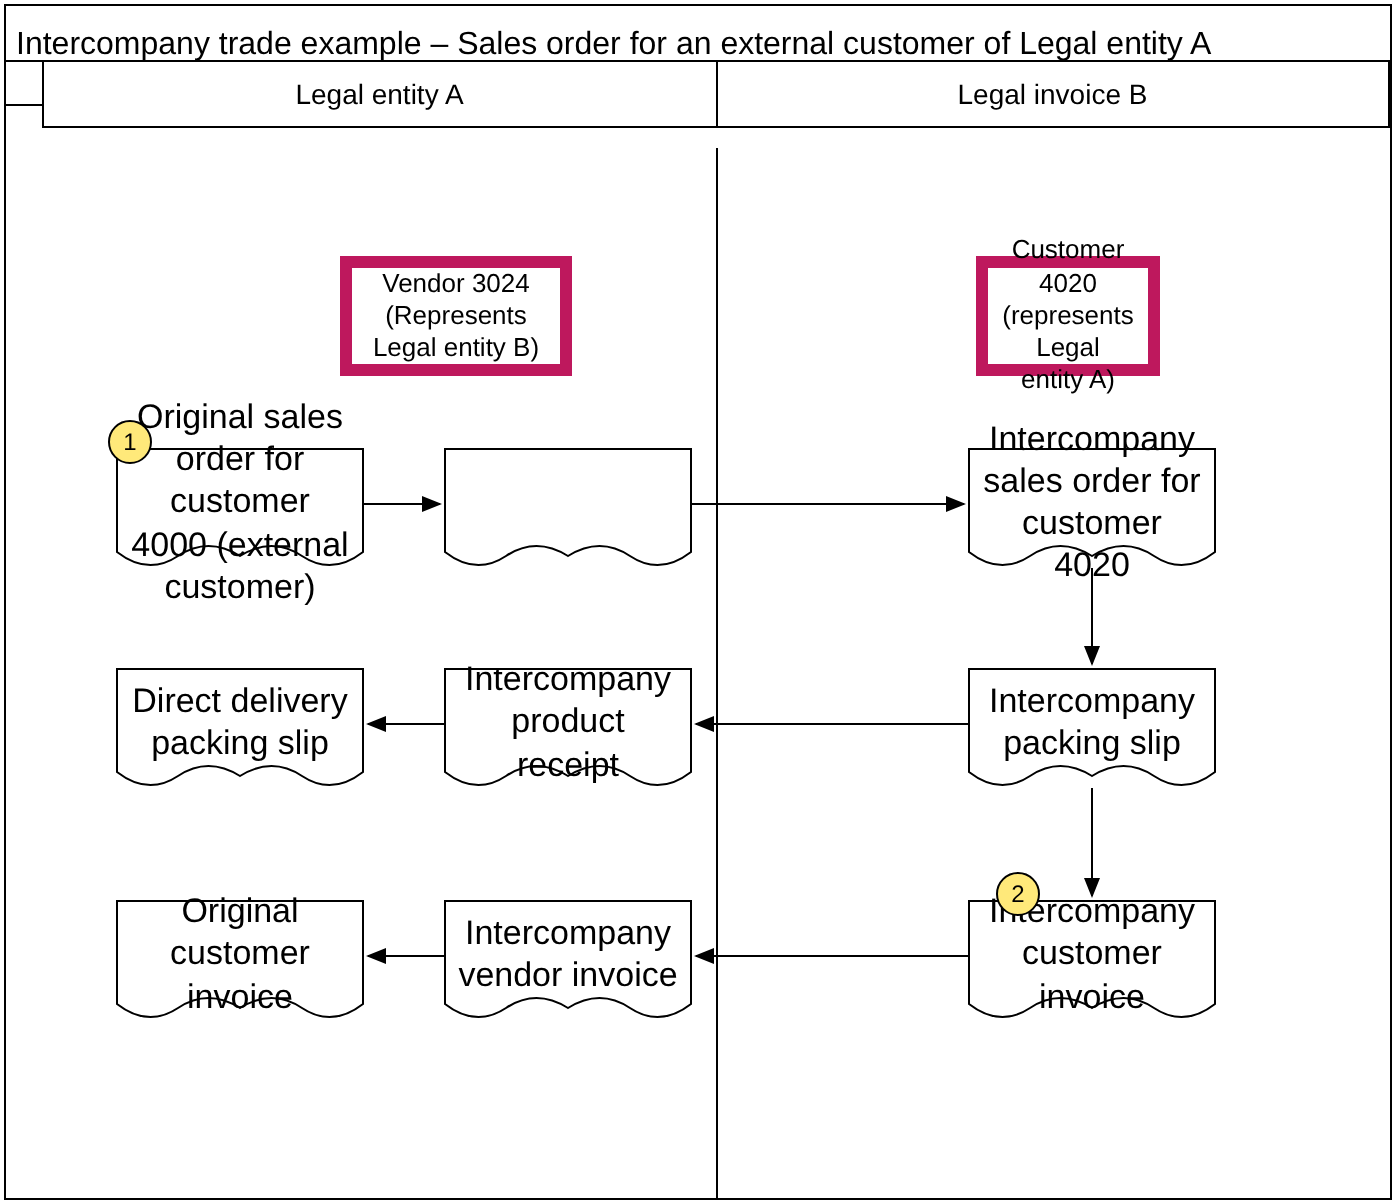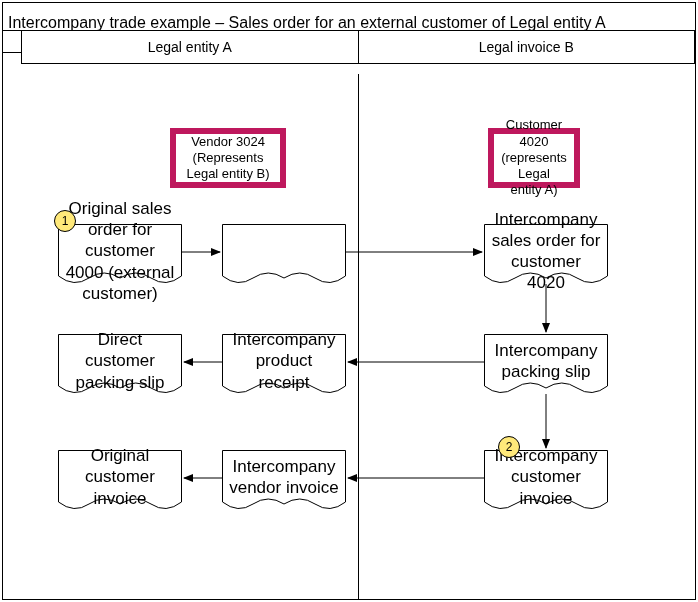--- a/index.html
+++ b/index.html
@@ -70,21 +70,21 @@
     <svg viewBox="0 0 124 64">
         <path d="M0.5 0.5 H123.5 V52 Q108 64 93 54 T62 54 Q46 44 31 54 T0.5 52 Z" fill="#fff" stroke="#000"></path>
       </svg>
     <div class="txt">Intercompany sales order for customer 4020</div>
   </div>
 
   <div class="doc" style="left:58px;top:334px">
     <svg viewBox="0 0 124 64">
         <path d="M0.5 0.5 H123.5 V52 Q108 64 93 54 T62 54 Q46 44 31 54 T0.5 52 Z" fill="#fff" stroke="#000"></path>
       </svg>
-    <div class="txt">Direct customer packing slip</div>
+    <div class="txt">Direct delivery packing slip</div>
   </div>
   <div class="doc" style="left:222px;top:334px">
     <svg viewBox="0 0 124 64">
         <path d="M0.5 0.5 H123.5 V52 Q108 64 93 54 T62 54 Q46 44 31 54 T0.5 52 Z" fill="#fff" stroke="#000"></path>
       </svg>
     <div class="txt">Intercompany product receipt</div>
   </div>
   <div class="doc" style="left:58px;top:450px">
     <svg viewBox="0 0 124 64">
         <path d="M0.5 0.5 H123.5 V52 Q108 64 93 54 T62 54 Q46 44 31 54 T0.5 52 Z" fill="#fff" stroke="#000"></path>

